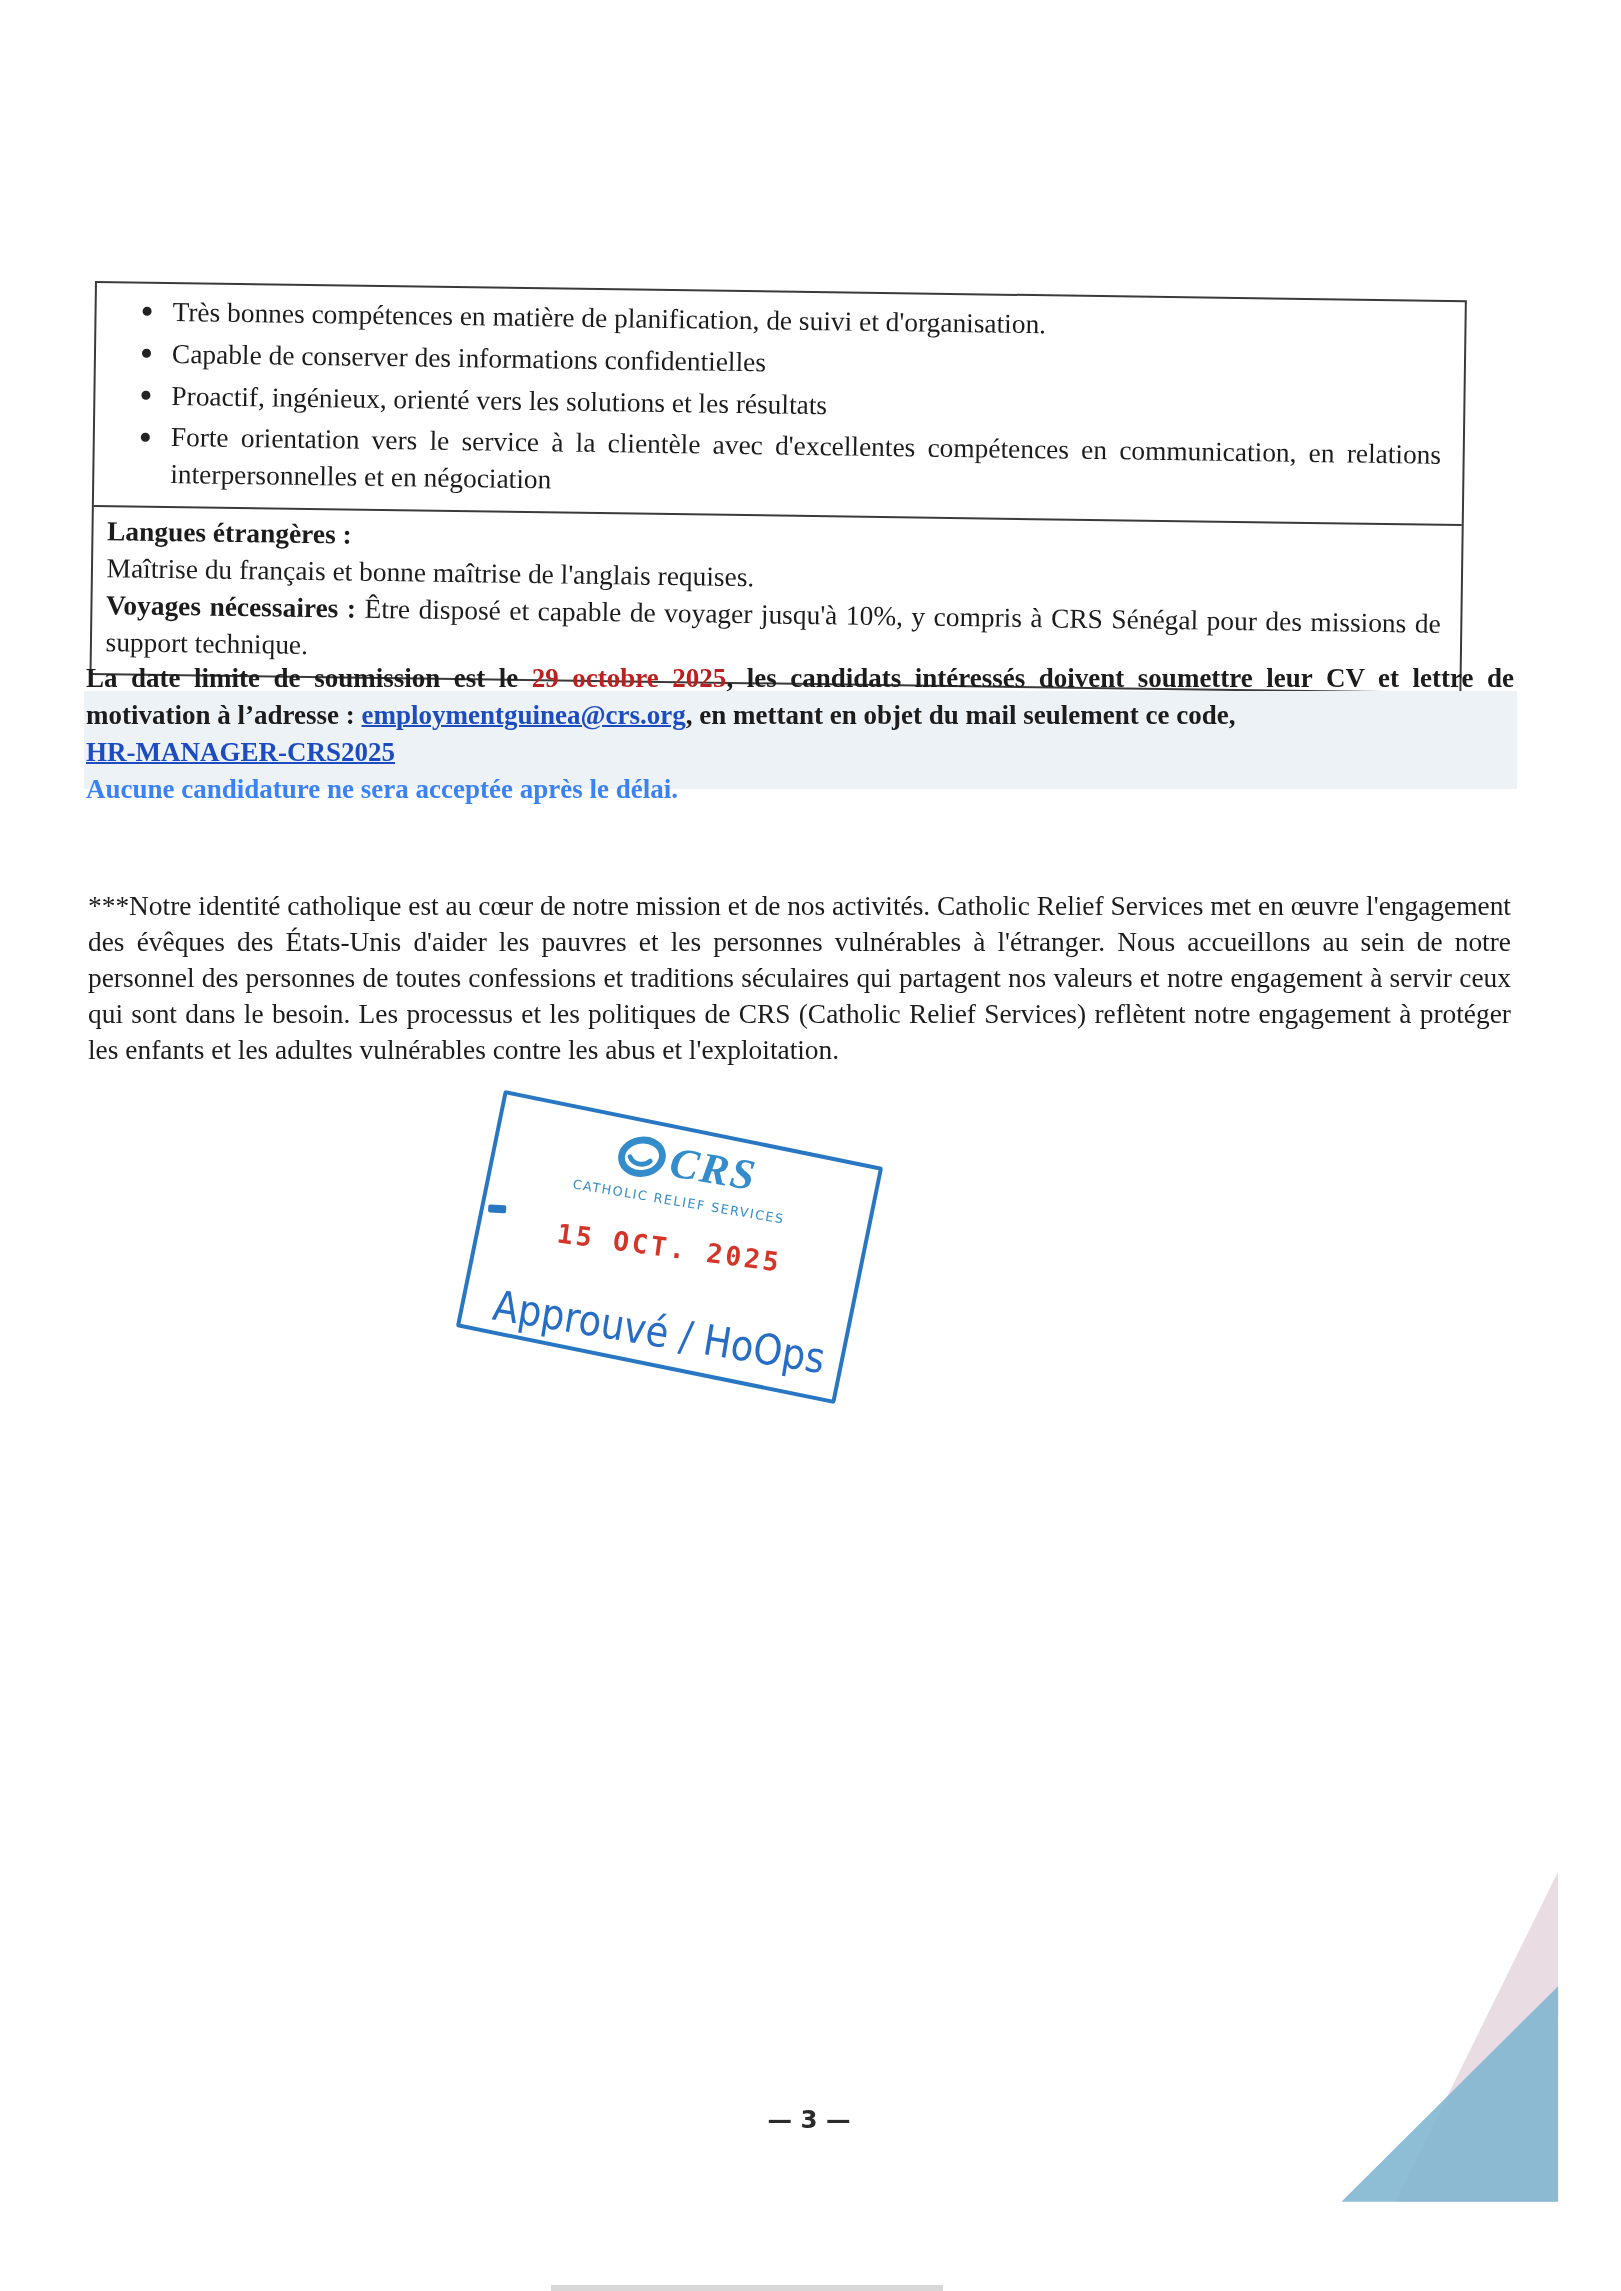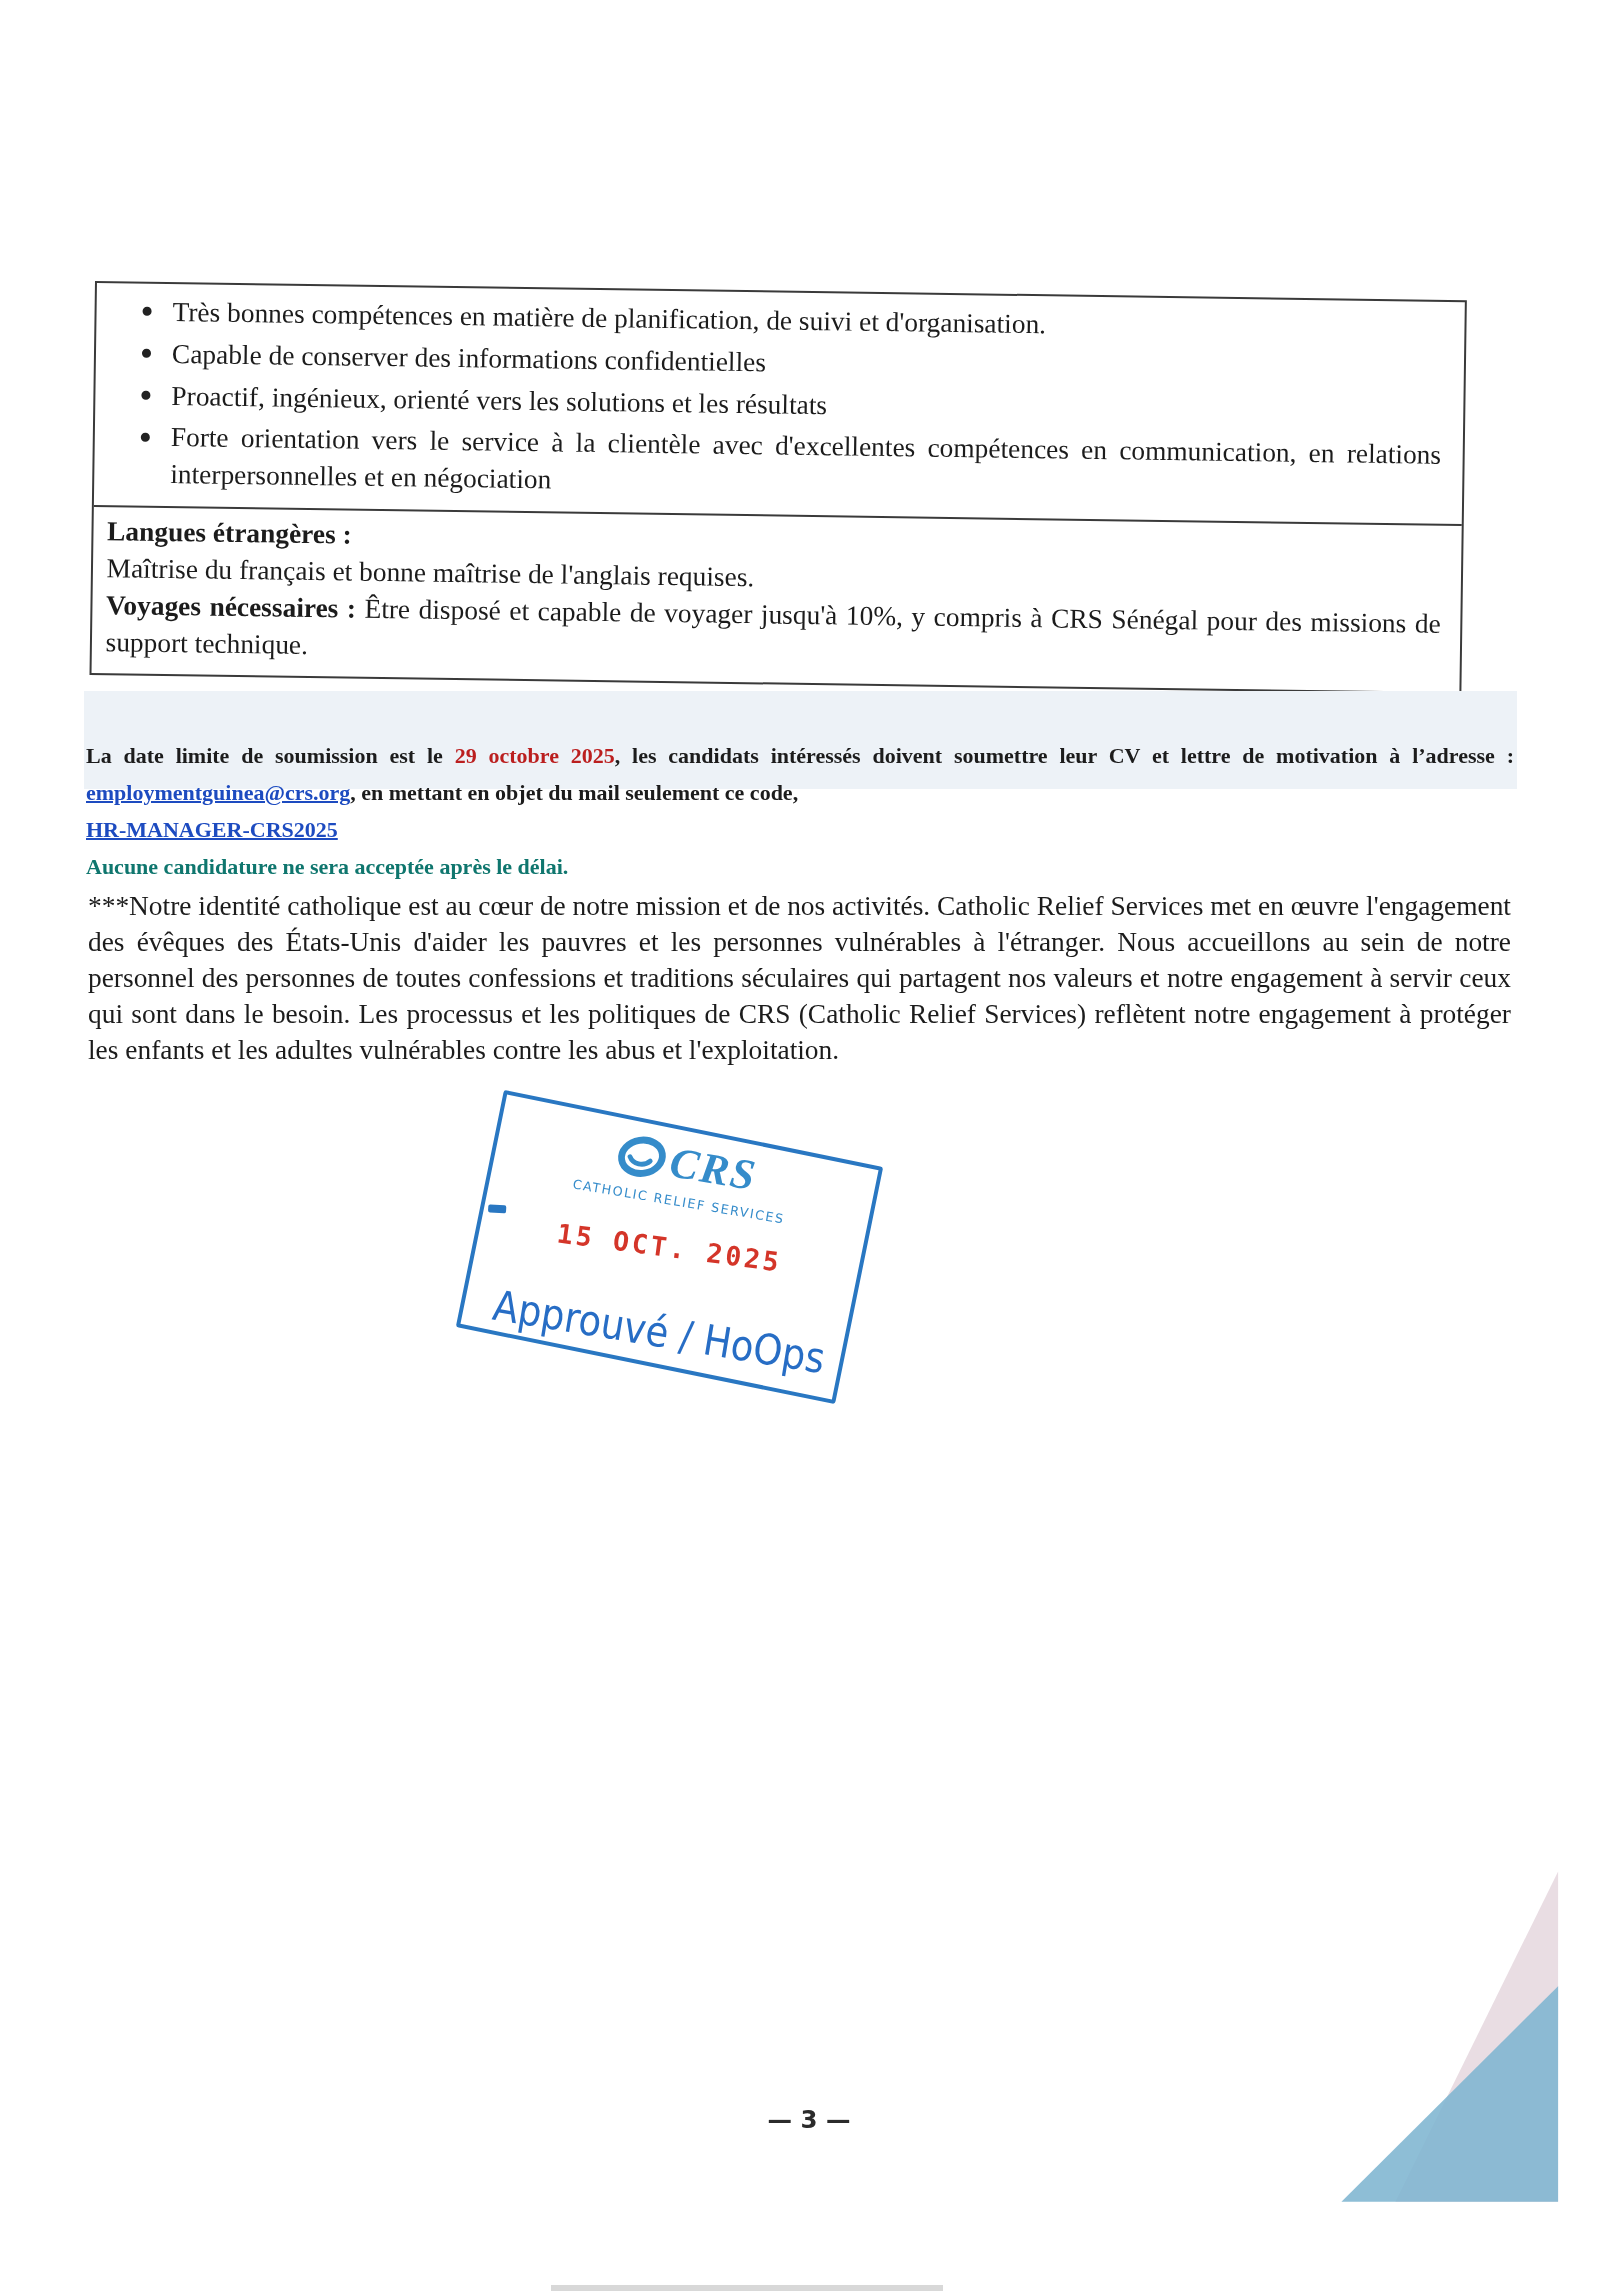--- a/index.html
+++ b/index.html
@@ -44,32 +44,32 @@
   .bold{font-weight:bold;}
   .travel{margin:0;text-align:justify;}
 
   
   .highlight-band{
     position:absolute;left:84px;top:691px;
     width:1433px;height:98px;
     background:#edf2f7;
   }
   .submission{
-    position:absolute;left:86px;top:737px;width:1428px;
-    font-size:22px;line-height:37px;font-weight:bold;
+    position:absolute;left:86px;top:660px;width:1428px;
+    font-size:27px;line-height:37px;font-weight:bold;
     text-align:justify;
   }
   .red-text{color:#bb1f1f;}
   .doc-link{
     color:#1d4bc0;
     text-decoration:underline;
     text-decoration-thickness:2px;
     font-weight:bold;
   }
-  .warning-line{color:#0f766e;}
+  .warning-line{color:#3b82f6;}
 
   
   .eeo-heading{
     position:absolute;left:86px;top:855px;
     font-size:27.4px;font-weight:bold;
     text-decoration:underline;
     text-decoration-thickness:2px;
   }
   .eeo-body{
     position:absolute;left:88px;top:888px;width:1423px;

